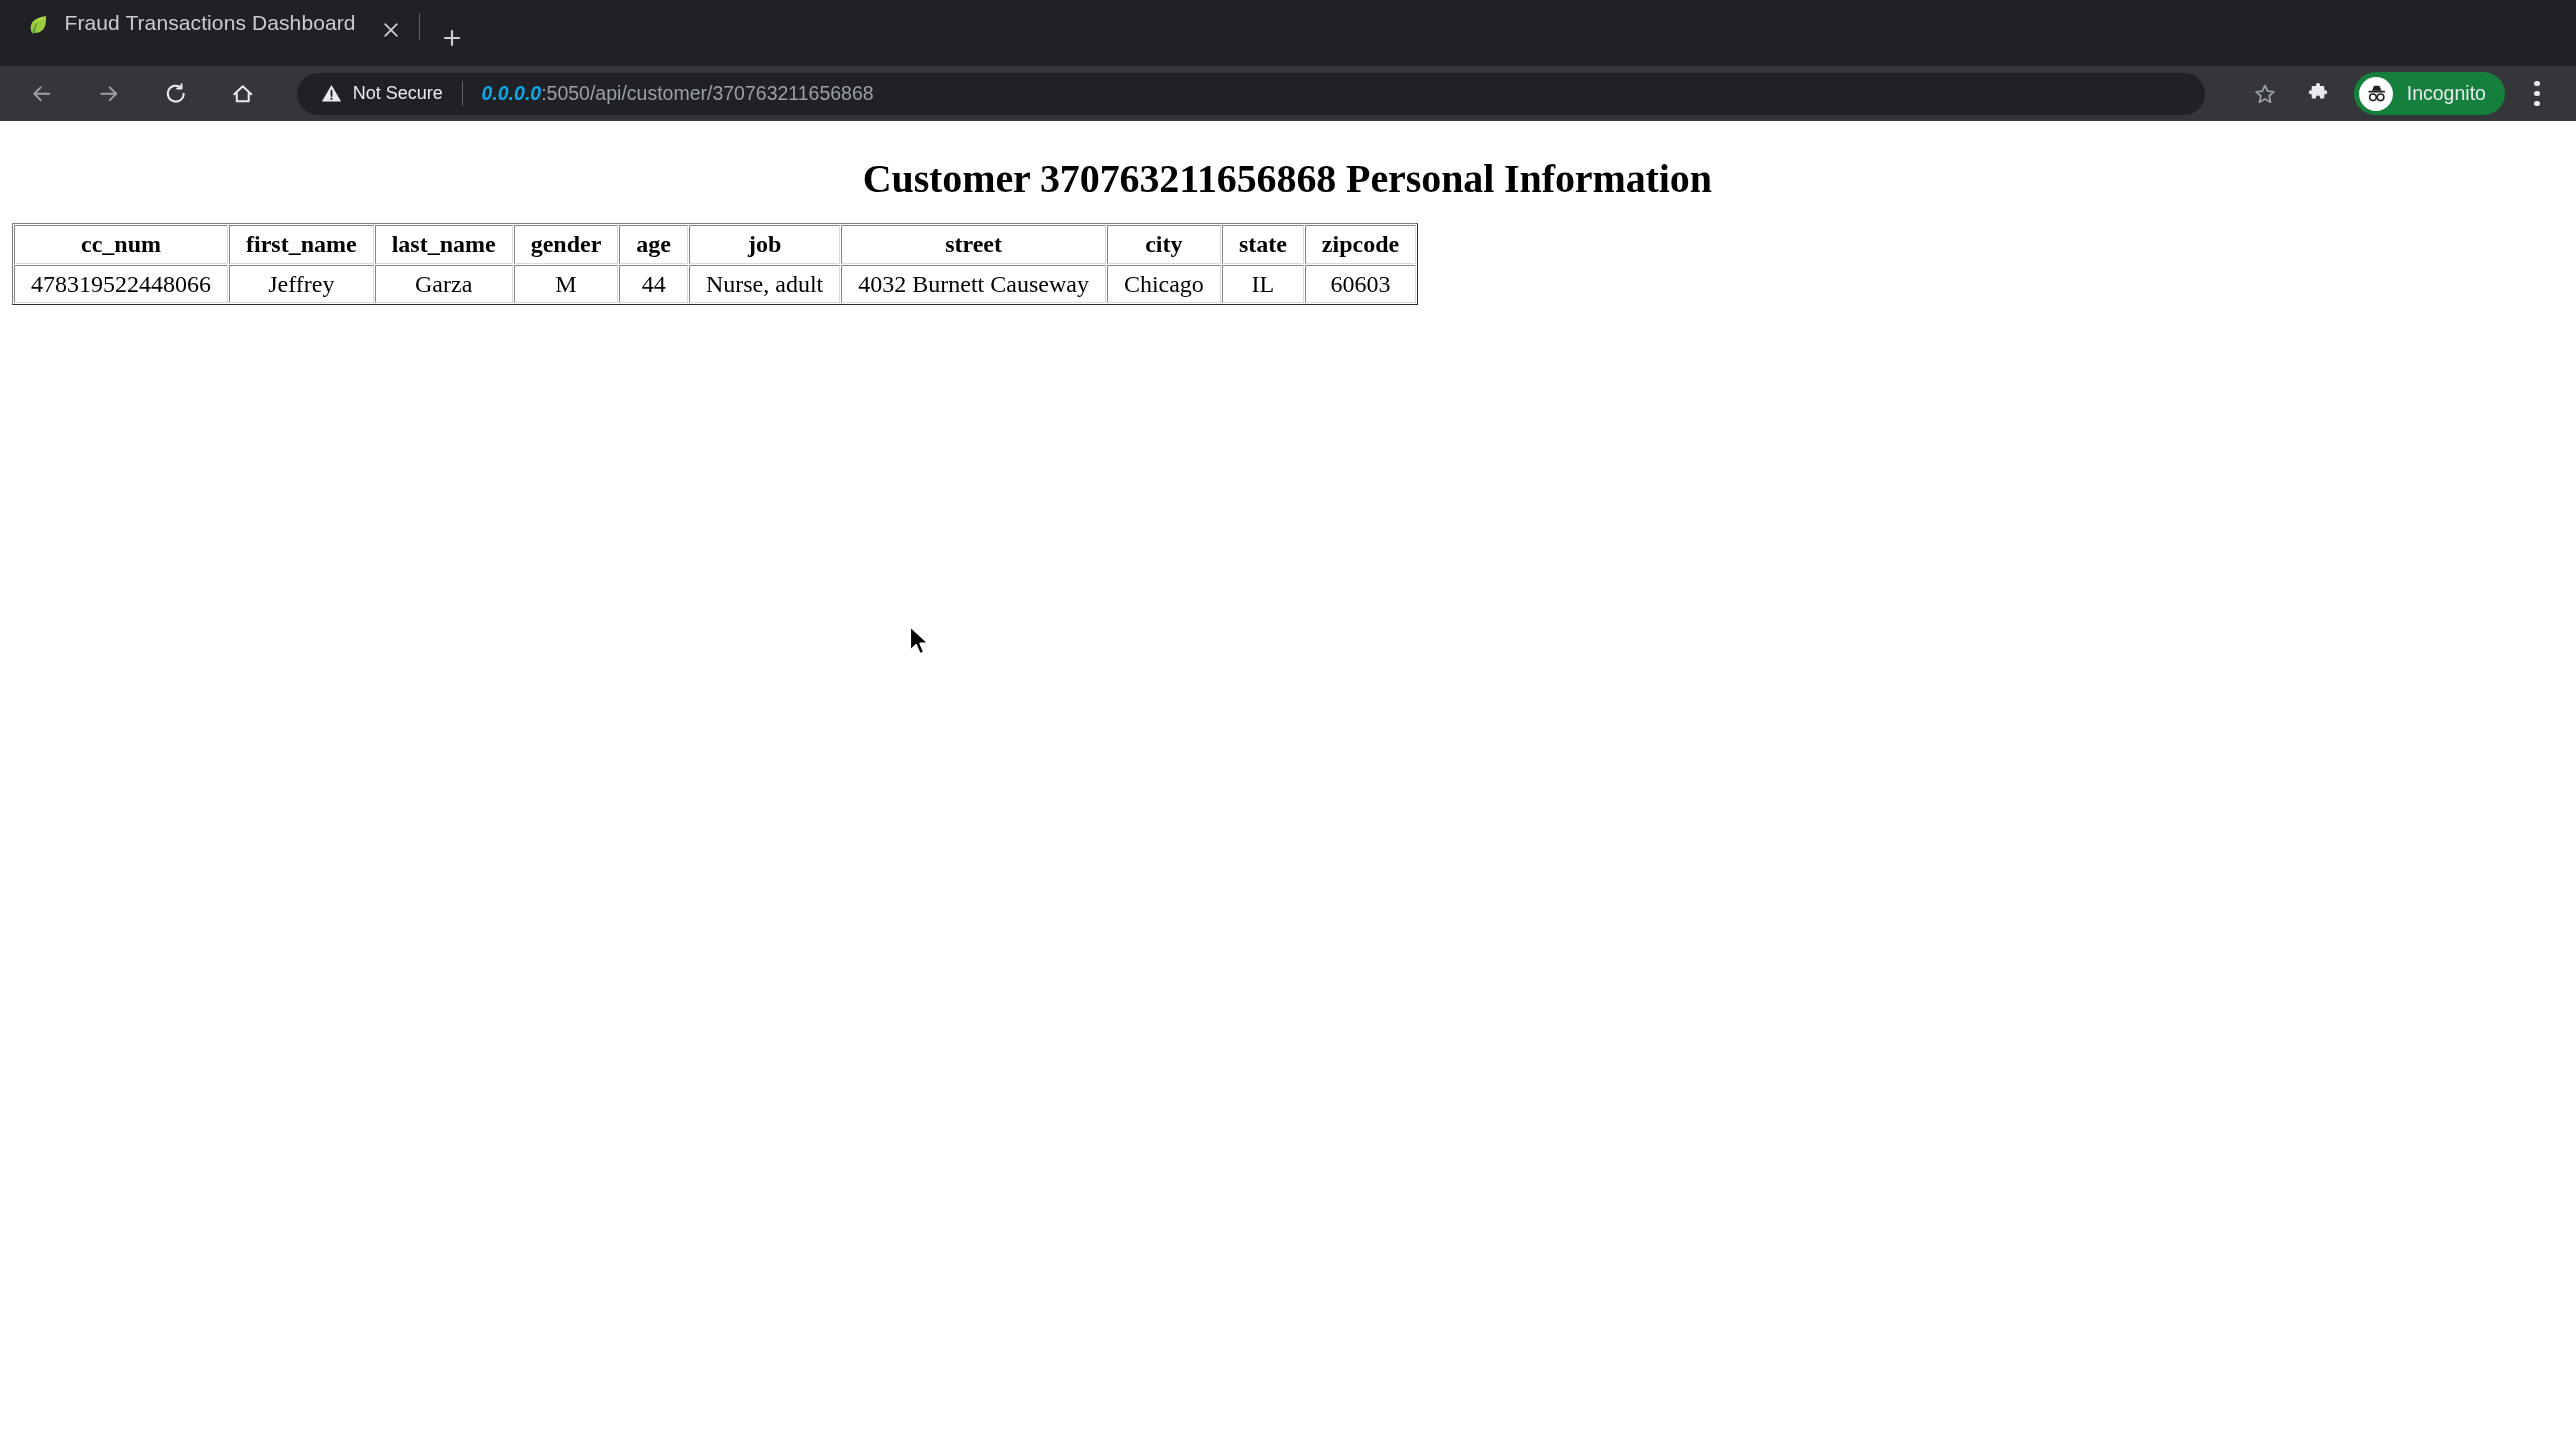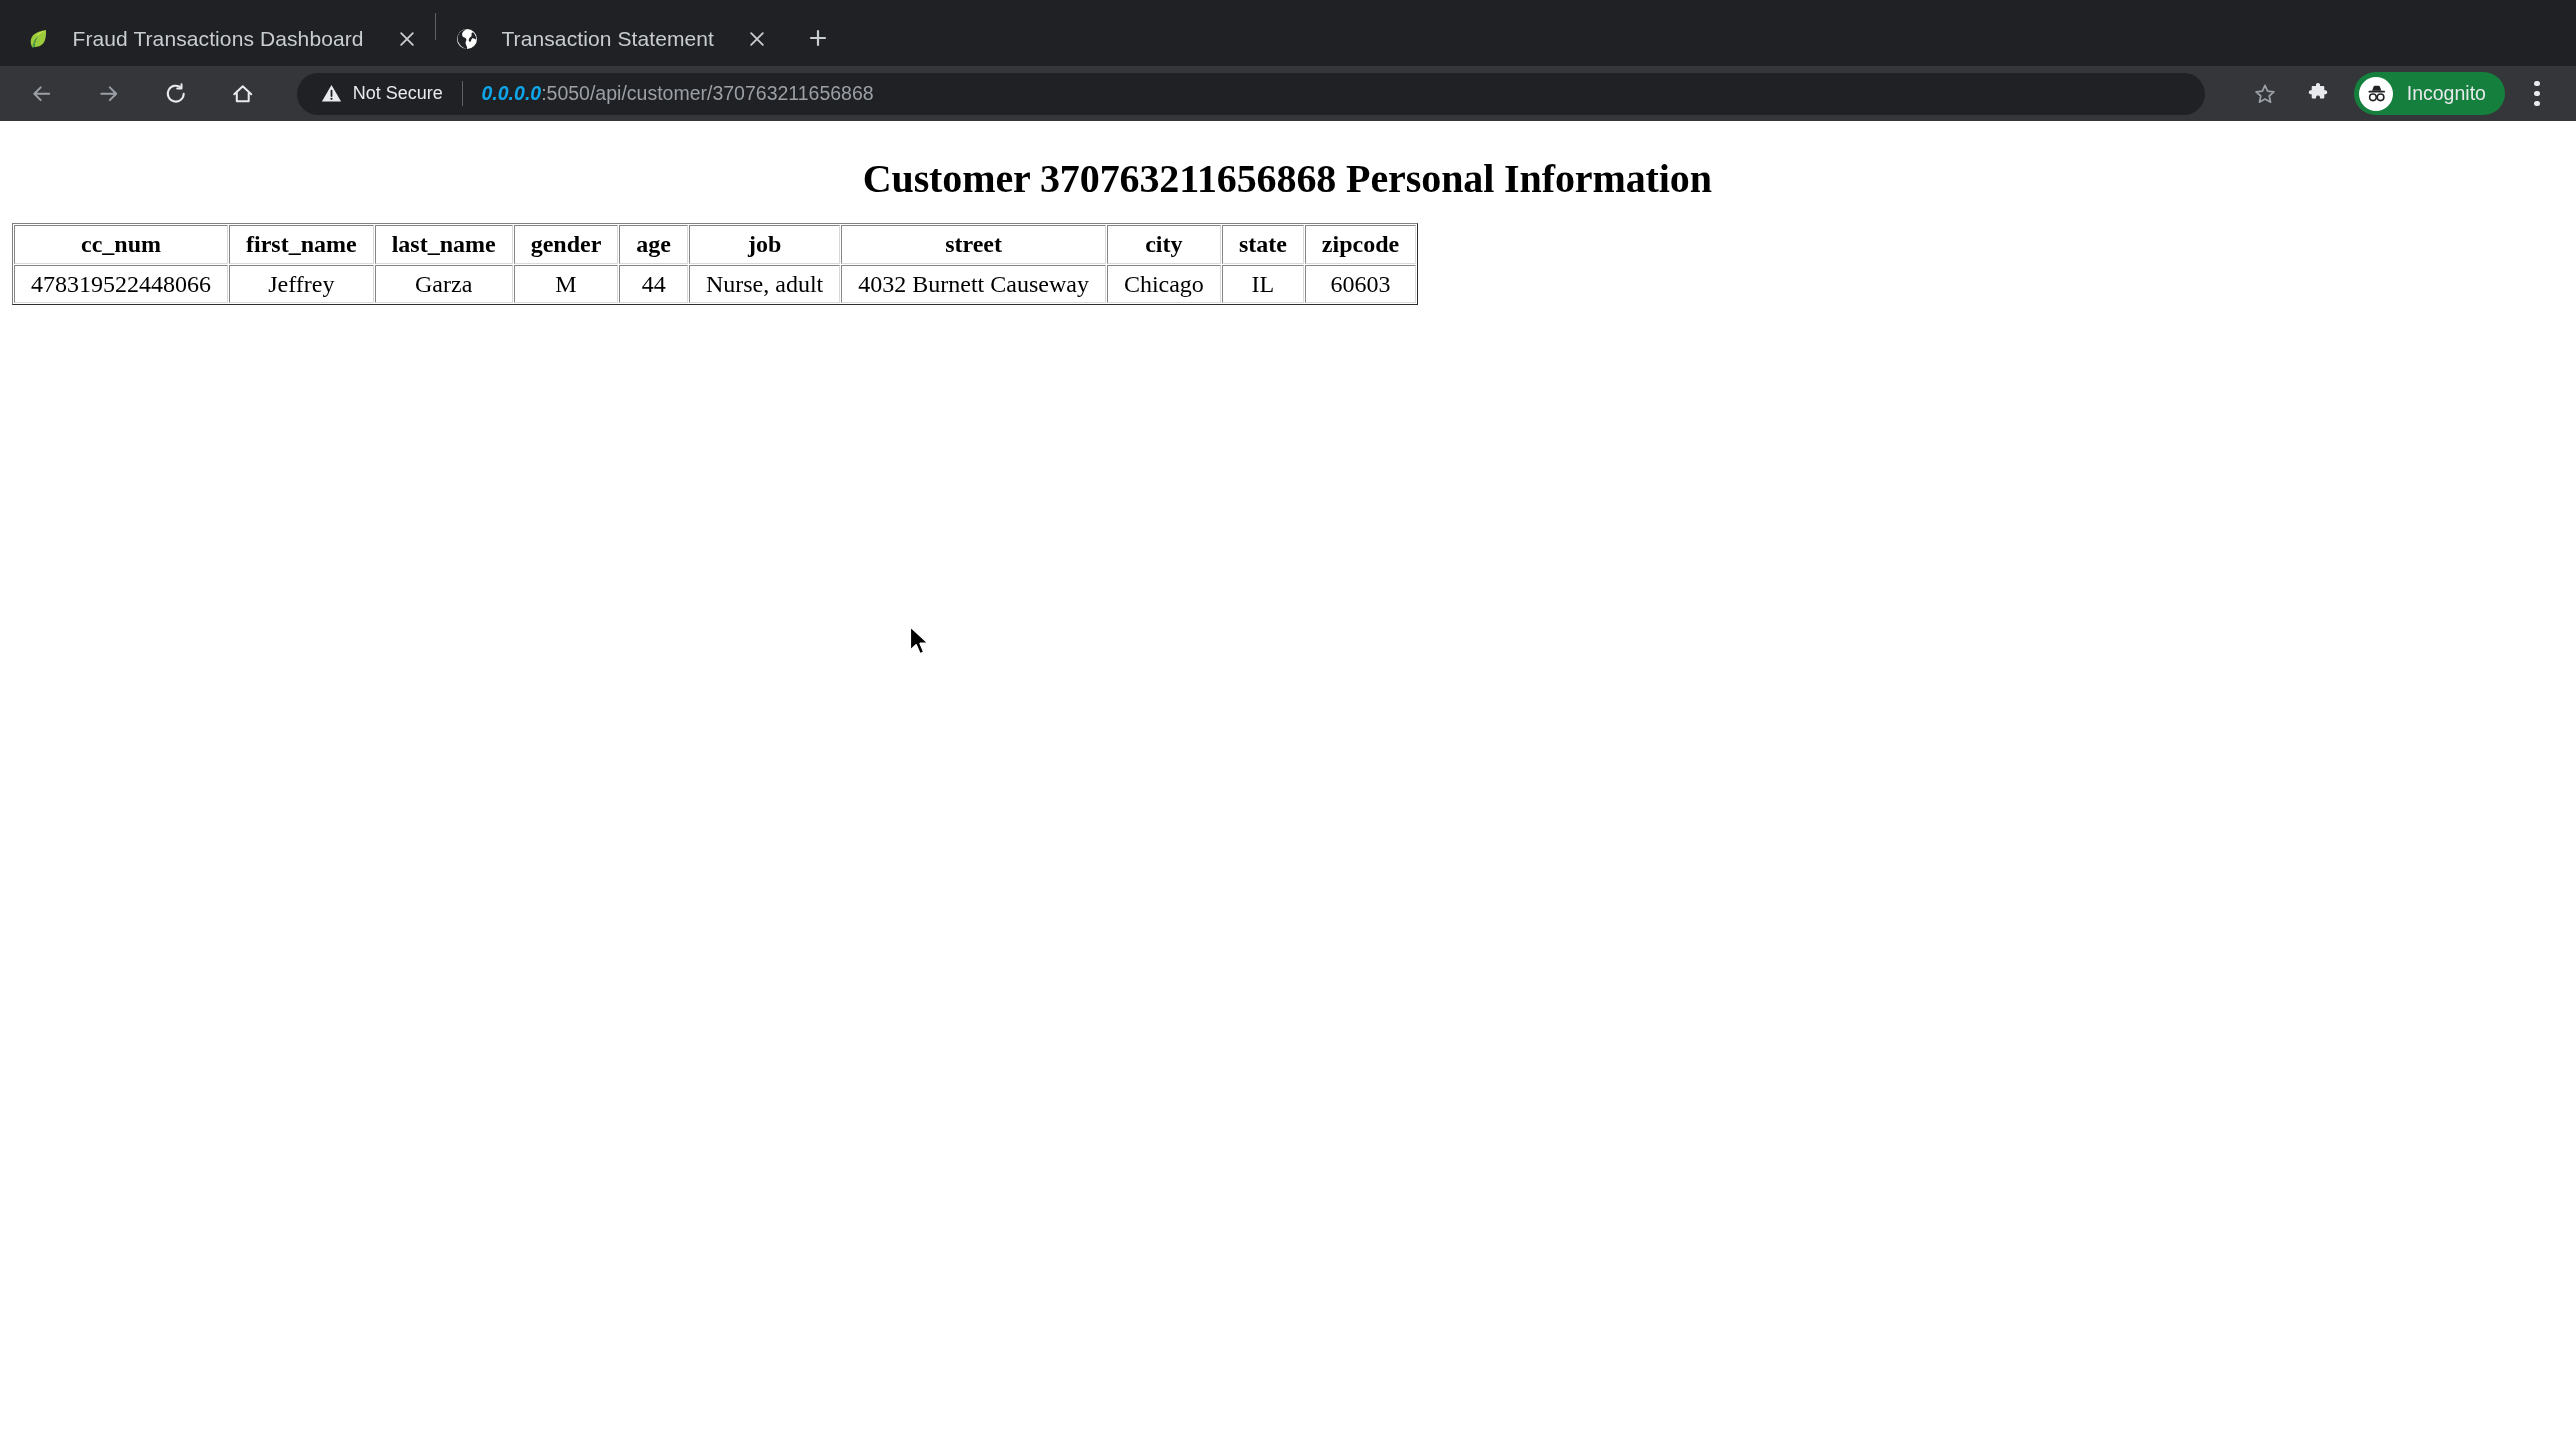--- a/index.html
+++ b/index.html
@@ -33,27 +33,25 @@
   }
   .tabs-row {
     display: flex;
     align-items: flex-end;
     height: 66px;
     padding-left: 6.7px;
   }
   .tab {
     height: 55px;
     display: flex;
-    align-items: center;
     padding: 0 9.4px 0 17.4px;
     position: relative;
     border-radius: 13.4px 13.4px 0 0;
     cursor: default;
     min-width: 0;
-    gap: 8px;
   }
   .tab.inactive { background: transparent; }
   .tab.active { background: #35363a; }
   .tab-favicon {
     width: 27px; height: 27px;
     flex: none;
     display: flex; align-items: center; justify-content: center;
     margin-right: 13.4px;
   }
   .tab-title {
@@ -267,35 +265,20 @@
         <span class="tab-title">Fraud Transactions Dashboard</span>
         <span class="tab-close">
           <svg width="20" height="20" viewBox="0 0 24 24">
             <path d="M5 5 L19 19 M19 5 L5 19" stroke="#c8cdd2" stroke-width="2.2" stroke-linecap="round"></path>
           </svg>
         </span>
       </div>
 
       <div class="tab-sep"></div>
 
-      <div class="tab inactive">
-        <span class="tab-favicon">
-          <svg width="24" height="24" viewBox="0 0 36 36">
-            <circle cx="18" cy="18" r="15" fill="#ffffff"></circle>
-            <path d="M18 3 C12 6 10 9 11 13 c1 3 5 2 6 5 c1 3-2 4-1 7 c1 3 3 5 2 8 C12 32 5 26 4 19 C3 11 9 4 18 3 Z" fill="#202124"></path>
-            <path d="M27 8 c3 3 5 7 5 11 c-2-1-4-3-6-2 c-2 1-1 4-3 5 c-2 1-3-2-2-4 c1-3 4-3 4-6 c0-2-1-3 2-4 Z" fill="#202124"></path>
-          </svg>
-        </span>
-        <span class="tab-title">Transaction Statement</span>
-        <span class="tab-close">
-          <svg width="20" height="20" viewBox="0 0 24 24">
-            <path d="M5 5 L19 19 M19 5 L5 19" stroke="#c8cdd2" stroke-width="2.2" stroke-linecap="round"></path>
-          </svg>
-        </span>
-      </div>
 
 
       <div class="newtab-btn">
         <svg width="24" height="24" viewBox="0 0 24 24">
           <path d="M12 5 L12 19 M5 12 L19 12" stroke="#c8cdd2" stroke-width="2.2" stroke-linecap="round"></path>
         </svg>
       </div>
 
     </div>
   </div>

